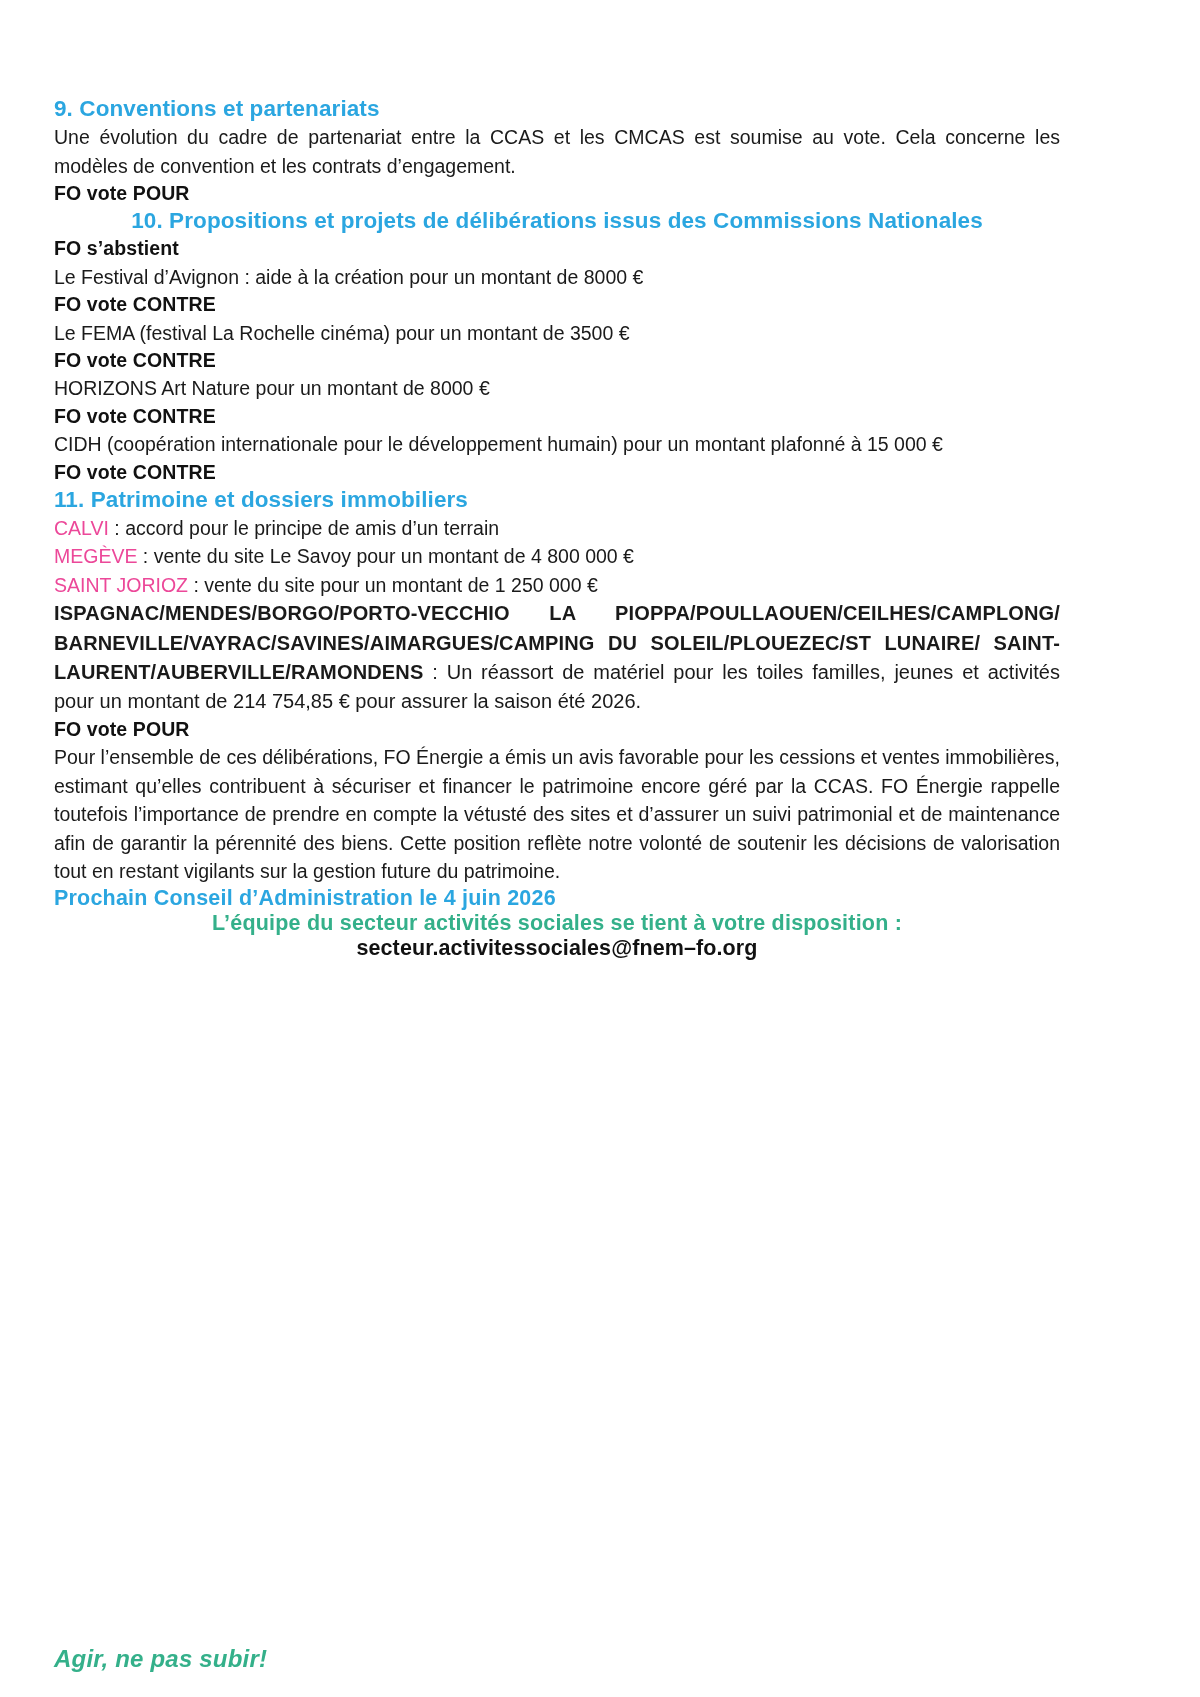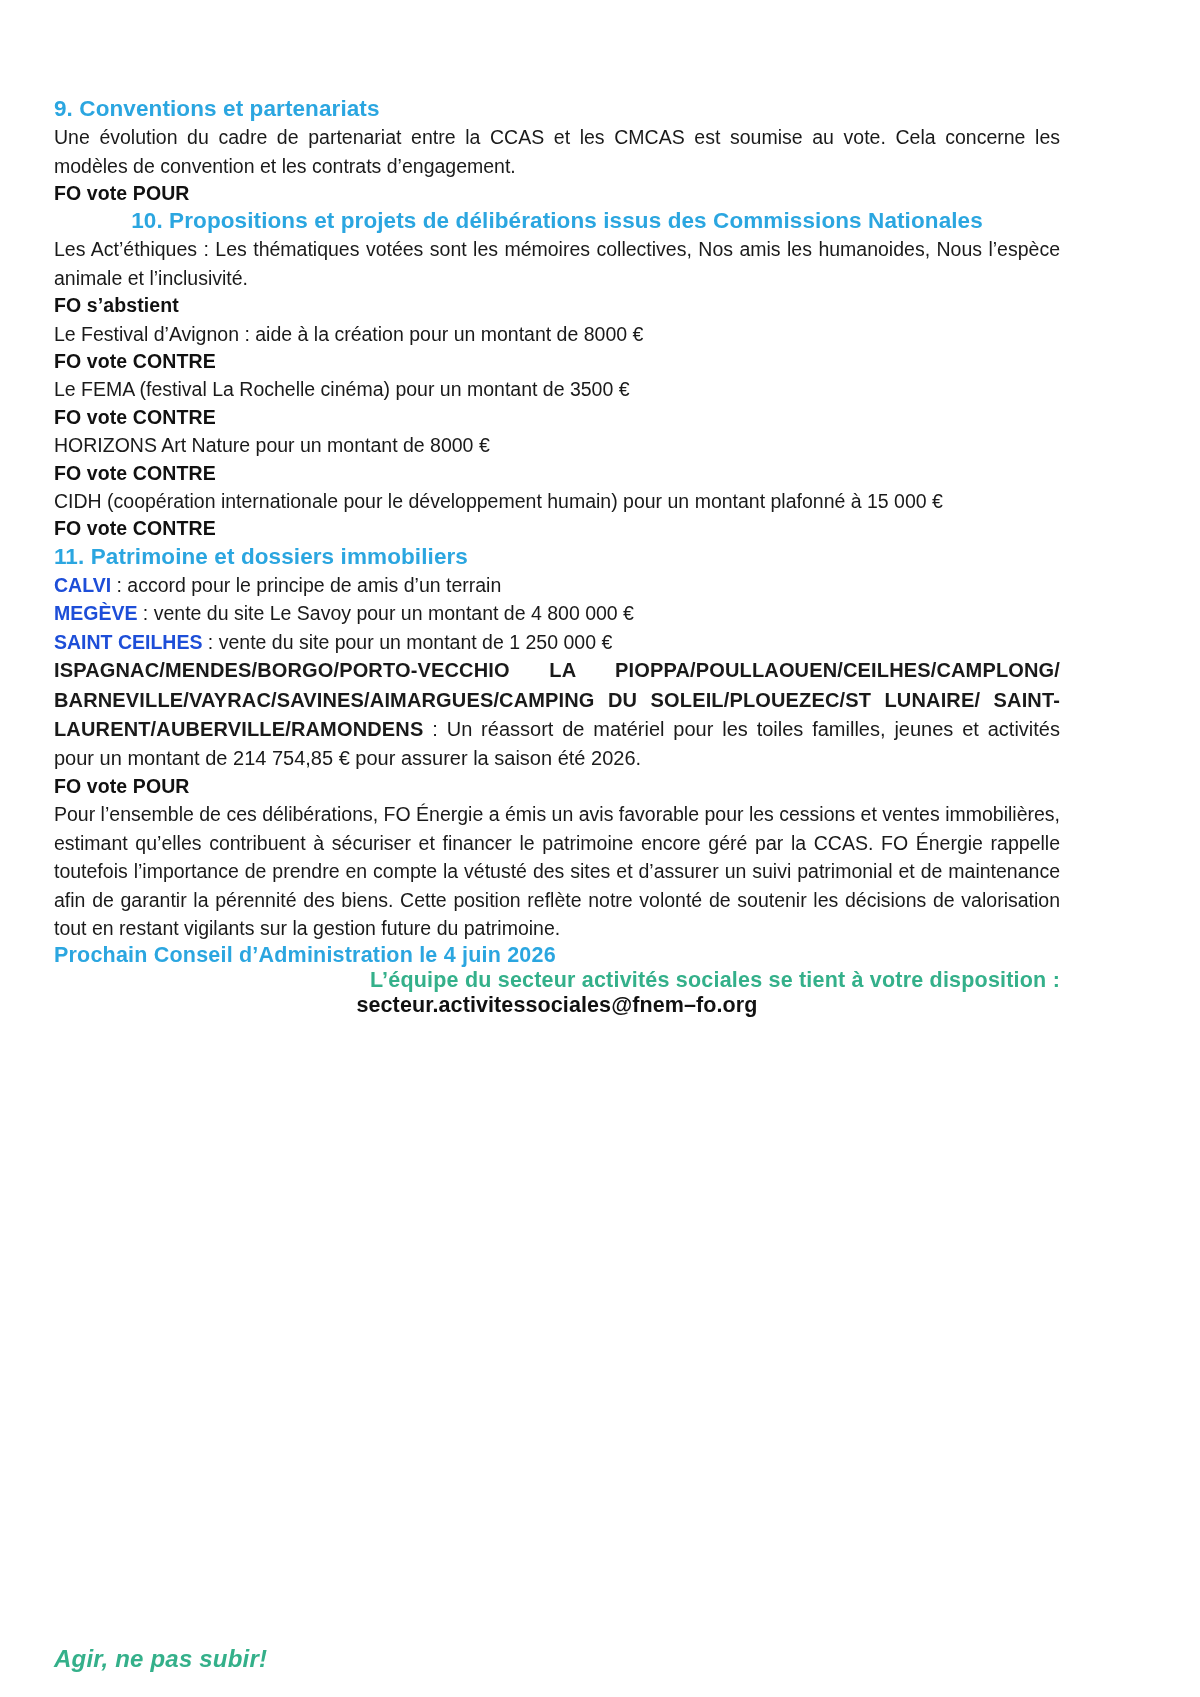--- a/index.html
+++ b/index.html
@@ -55,43 +55,43 @@
     line-height: 1.4;
     margin: 0;
     font-weight: bold;
     color: #111111;
     letter-spacing: 0.1px;
   }
   .gap-md  { margin-top: 25px; }
   .gap-lg  { margin-top: 27px; }
 
   .site-name {
-    font-weight: bold;
-    color: #1d4ed8;
+    font-weight: normal;
+    color: #ec4899;
   }
   .sites-block {
     font-size: 20px;
     line-height: 1.46;
     margin: 0;
     text-align: justify;
   }
   .sites-block .names {
     font-weight: bold;
     letter-spacing: 0.15px;
   }
 
   .footer-blue {
     color: #2ba6e0;
     font-weight: bold;
     font-size: 21.5px;
     margin: 0;
     letter-spacing: 0.2px;
   }
   .footer-green {
-    text-align: right;
+    text-align: center;
     color: #34b08a;
     font-weight: bold;
     font-size: 21.5px;
     margin: 0;
     letter-spacing: 0.2px;
   }
   .footer-email {
     text-align: center;
     font-weight: bold;
     font-size: 21.5px;
@@ -139,21 +139,20 @@
   <div class="content">
 
     <h2 class="section-heading sec-9">9.  Conventions et partenariats</h2>
 
     <p class="body-text gap-md">Une évolution du cadre de partenariat entre la CCAS et les CMCAS est soumise au vote. Cela concerne les modèles de convention et les contrats d’engagement.</p>
 
     <p class="vote gap-md">FO vote POUR</p>
 
     <h2 class="section-heading sec-10">10. Propositions et projets de délibérations issus des Commissions Nationales</h2>
 
-    <p class="body-text gap-md">Les Act’éthiques : Les thématiques votées sont les mémoires collectives, Nos amis les humanoides, Nous l’espèce animale et l’inclusivité.</p>
 
     <p class="vote gap-md">FO s’abstient</p>
 
     <p class="body-text gap-md">Le Festival d’Avignon : aide à la création pour un montant de 8000 €</p>
 
     <p class="vote gap-md">FO vote CONTRE</p>
 
     <p class="body-text gap-md">Le FEMA (festival La Rochelle cinéma) pour un montant de 3500 €</p>
 
     <p class="vote gap-md">FO vote CONTRE</p>
@@ -170,21 +169,21 @@
 
     <p class="body-text gap-md">
       <span class="site-name">CALVI</span><span> : accord pour le principe de amis d’un terrain</span>
     </p>
 
     <p class="body-text gap-md">
       <span class="site-name">MEGÈVE</span><span> : vente du site Le Savoy pour un montant de 4 800 000 €</span>
     </p>
 
     <p class="body-text gap-md">
-      <span class="site-name">SAINT CEILHES</span><span> : vente du site pour un montant de 1 250 000 €</span>
+      <span class="site-name">SAINT JORIOZ</span><span> : vente du site pour un montant de 1 250 000 €</span>
     </p>
 
     <p class="sites-block gap-md">
       <span class="names">ISPAGNAC/MENDES/BORGO/PORTO-VECCHIO LA PIOPPA/POULLAOUEN/CEILHES/CAMPLONG/ BARNEVILLE/VAYRAC/SAVINES/AIMARGUES/CAMPING DU SOLEIL/PLOUEZEC/ST LUNAIRE/ SAINT-LAURENT/AUBERVILLE/RAMONDENS</span><span> : Un réassort de matériel pour les toiles familles, jeunes et activités pour un montant de 214 754,85 € pour assurer la saison été 2026.</span>
     </p>
 
     <p class="vote gap-md">FO vote POUR</p>
 
     <p class="body-text gap-md">Pour l’ensemble de ces délibérations, FO Énergie a émis un avis favorable pour les cessions et ventes immobilières, estimant qu’elles contribuent à sécuriser et financer le patrimoine encore géré par la CCAS. FO Énergie rappelle toutefois l’importance de prendre en compte la vétusté des sites et d’assurer un suivi patrimonial et de maintenance afin de garantir la pérennité des biens. Cette position reflète notre volonté de soutenir les décisions de valorisation tout en restant vigilants sur la gestion future du patrimoine.</p>
 

